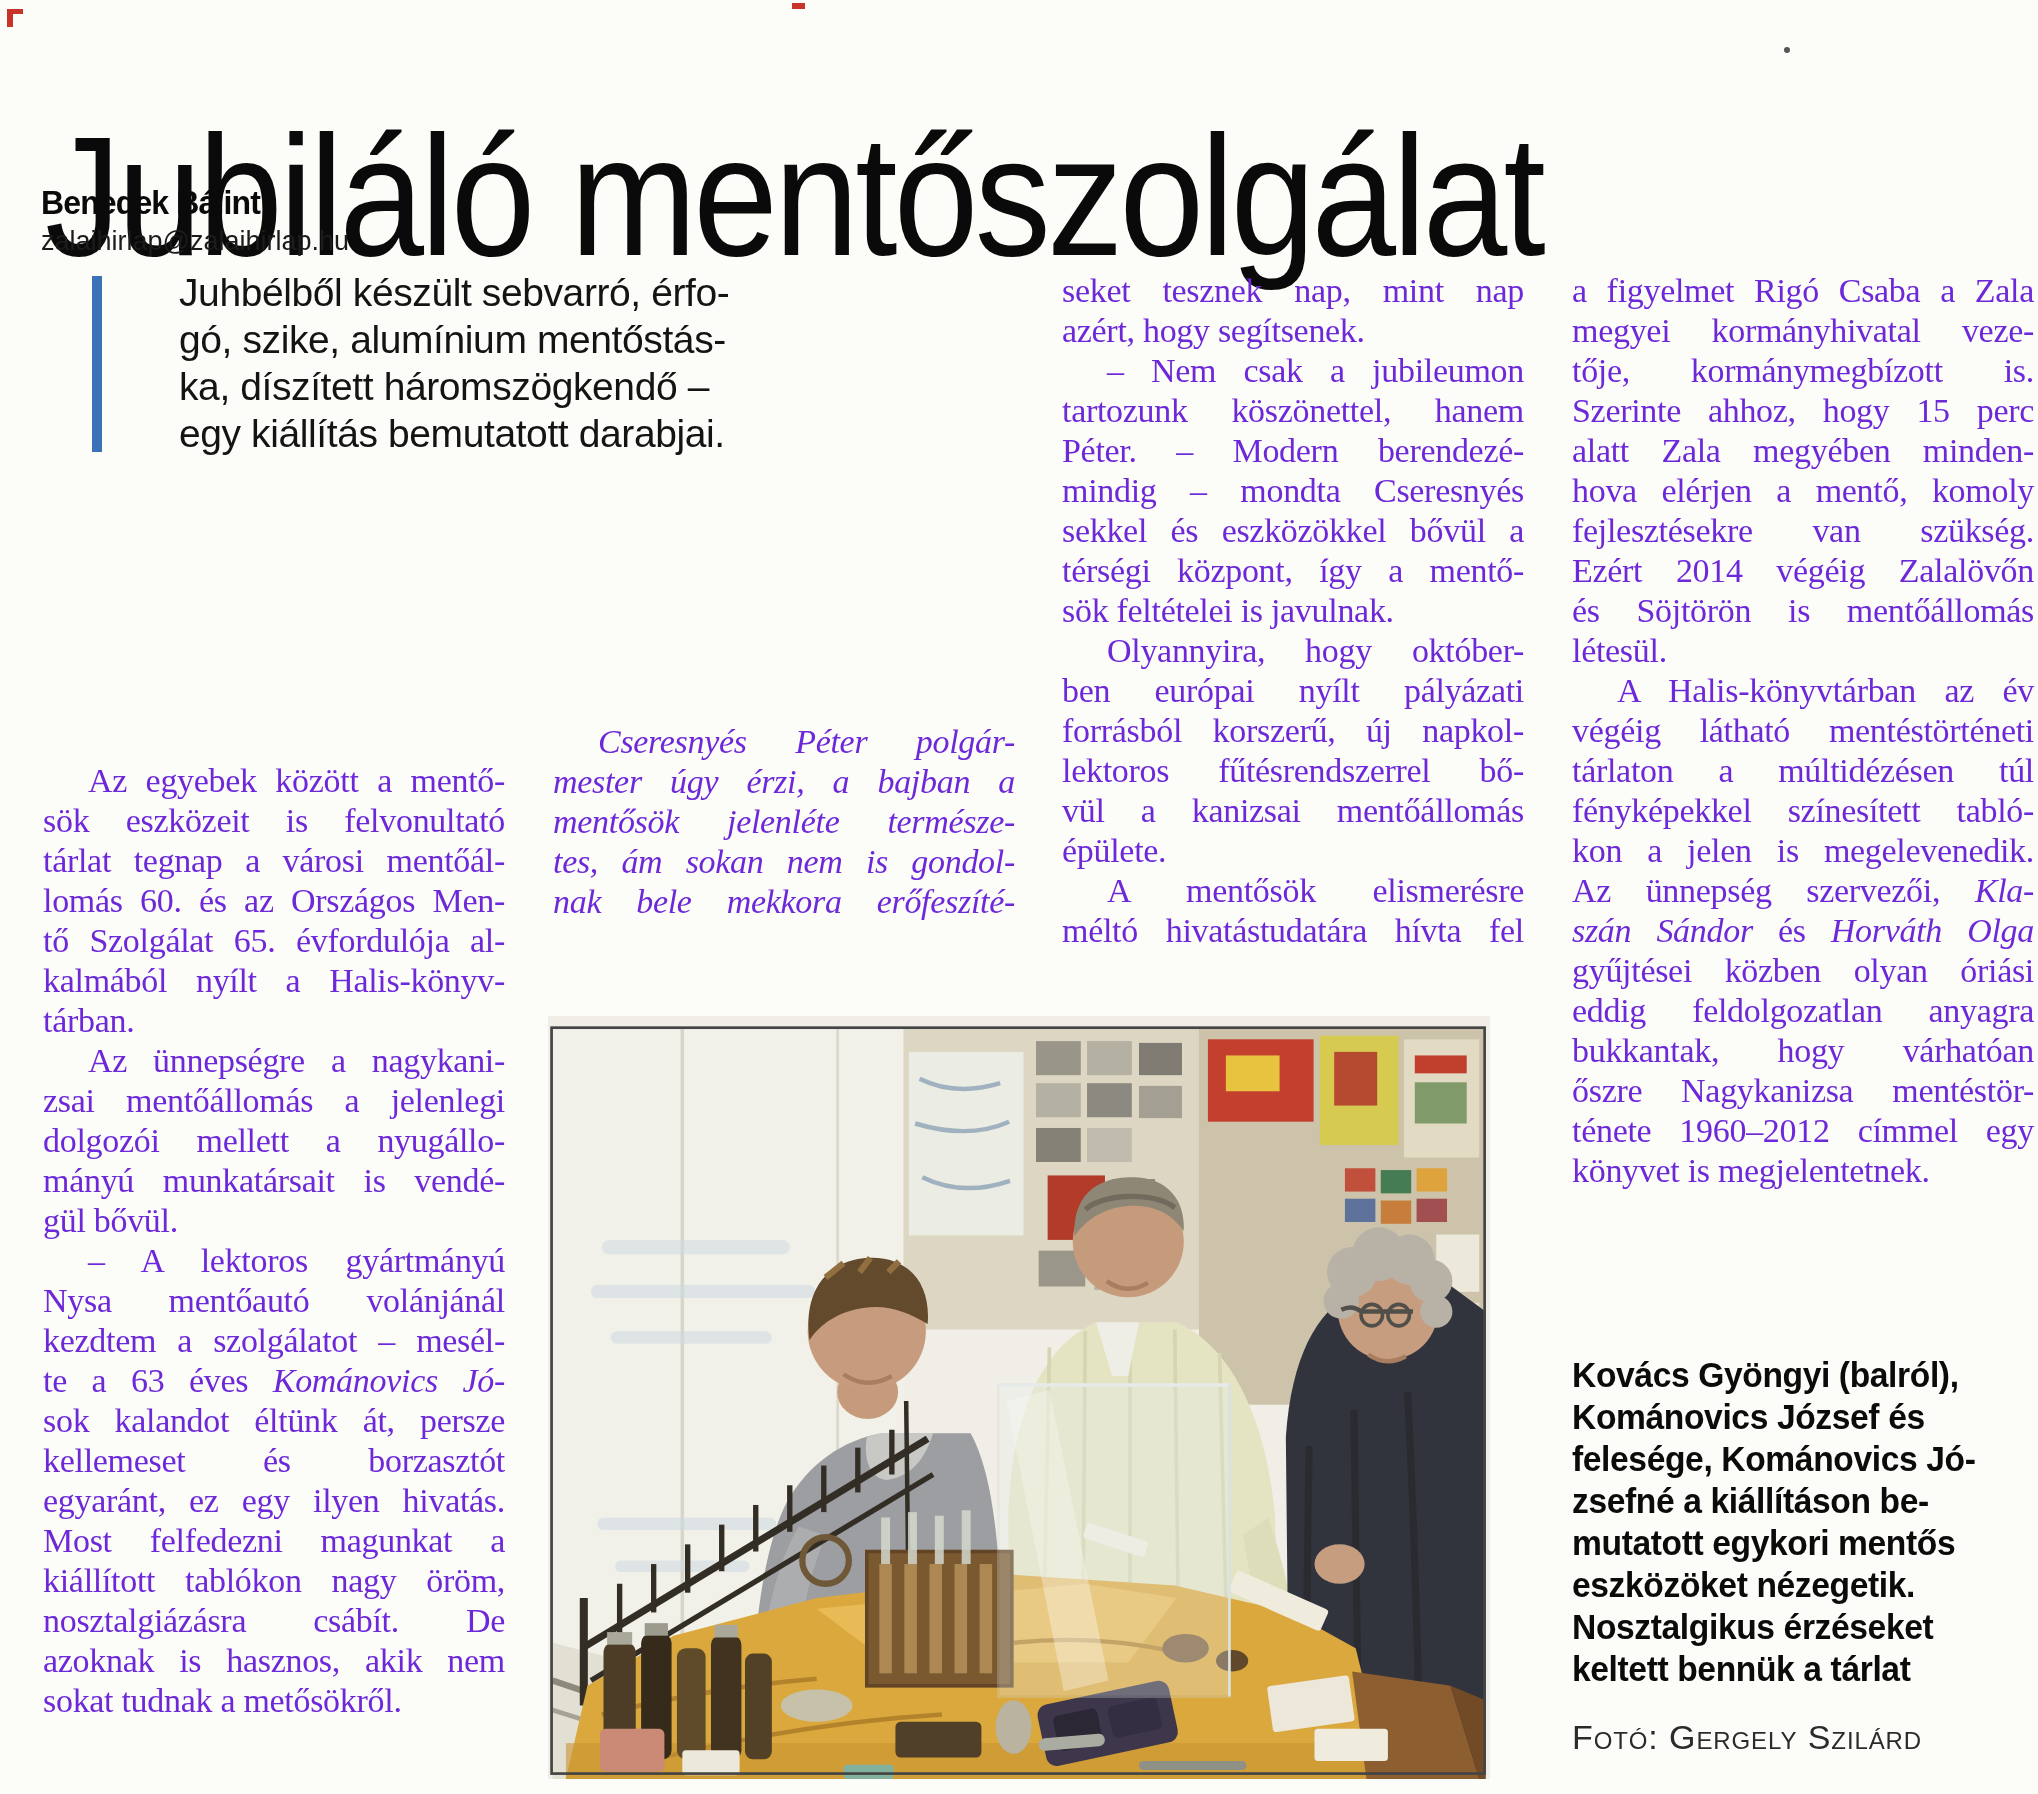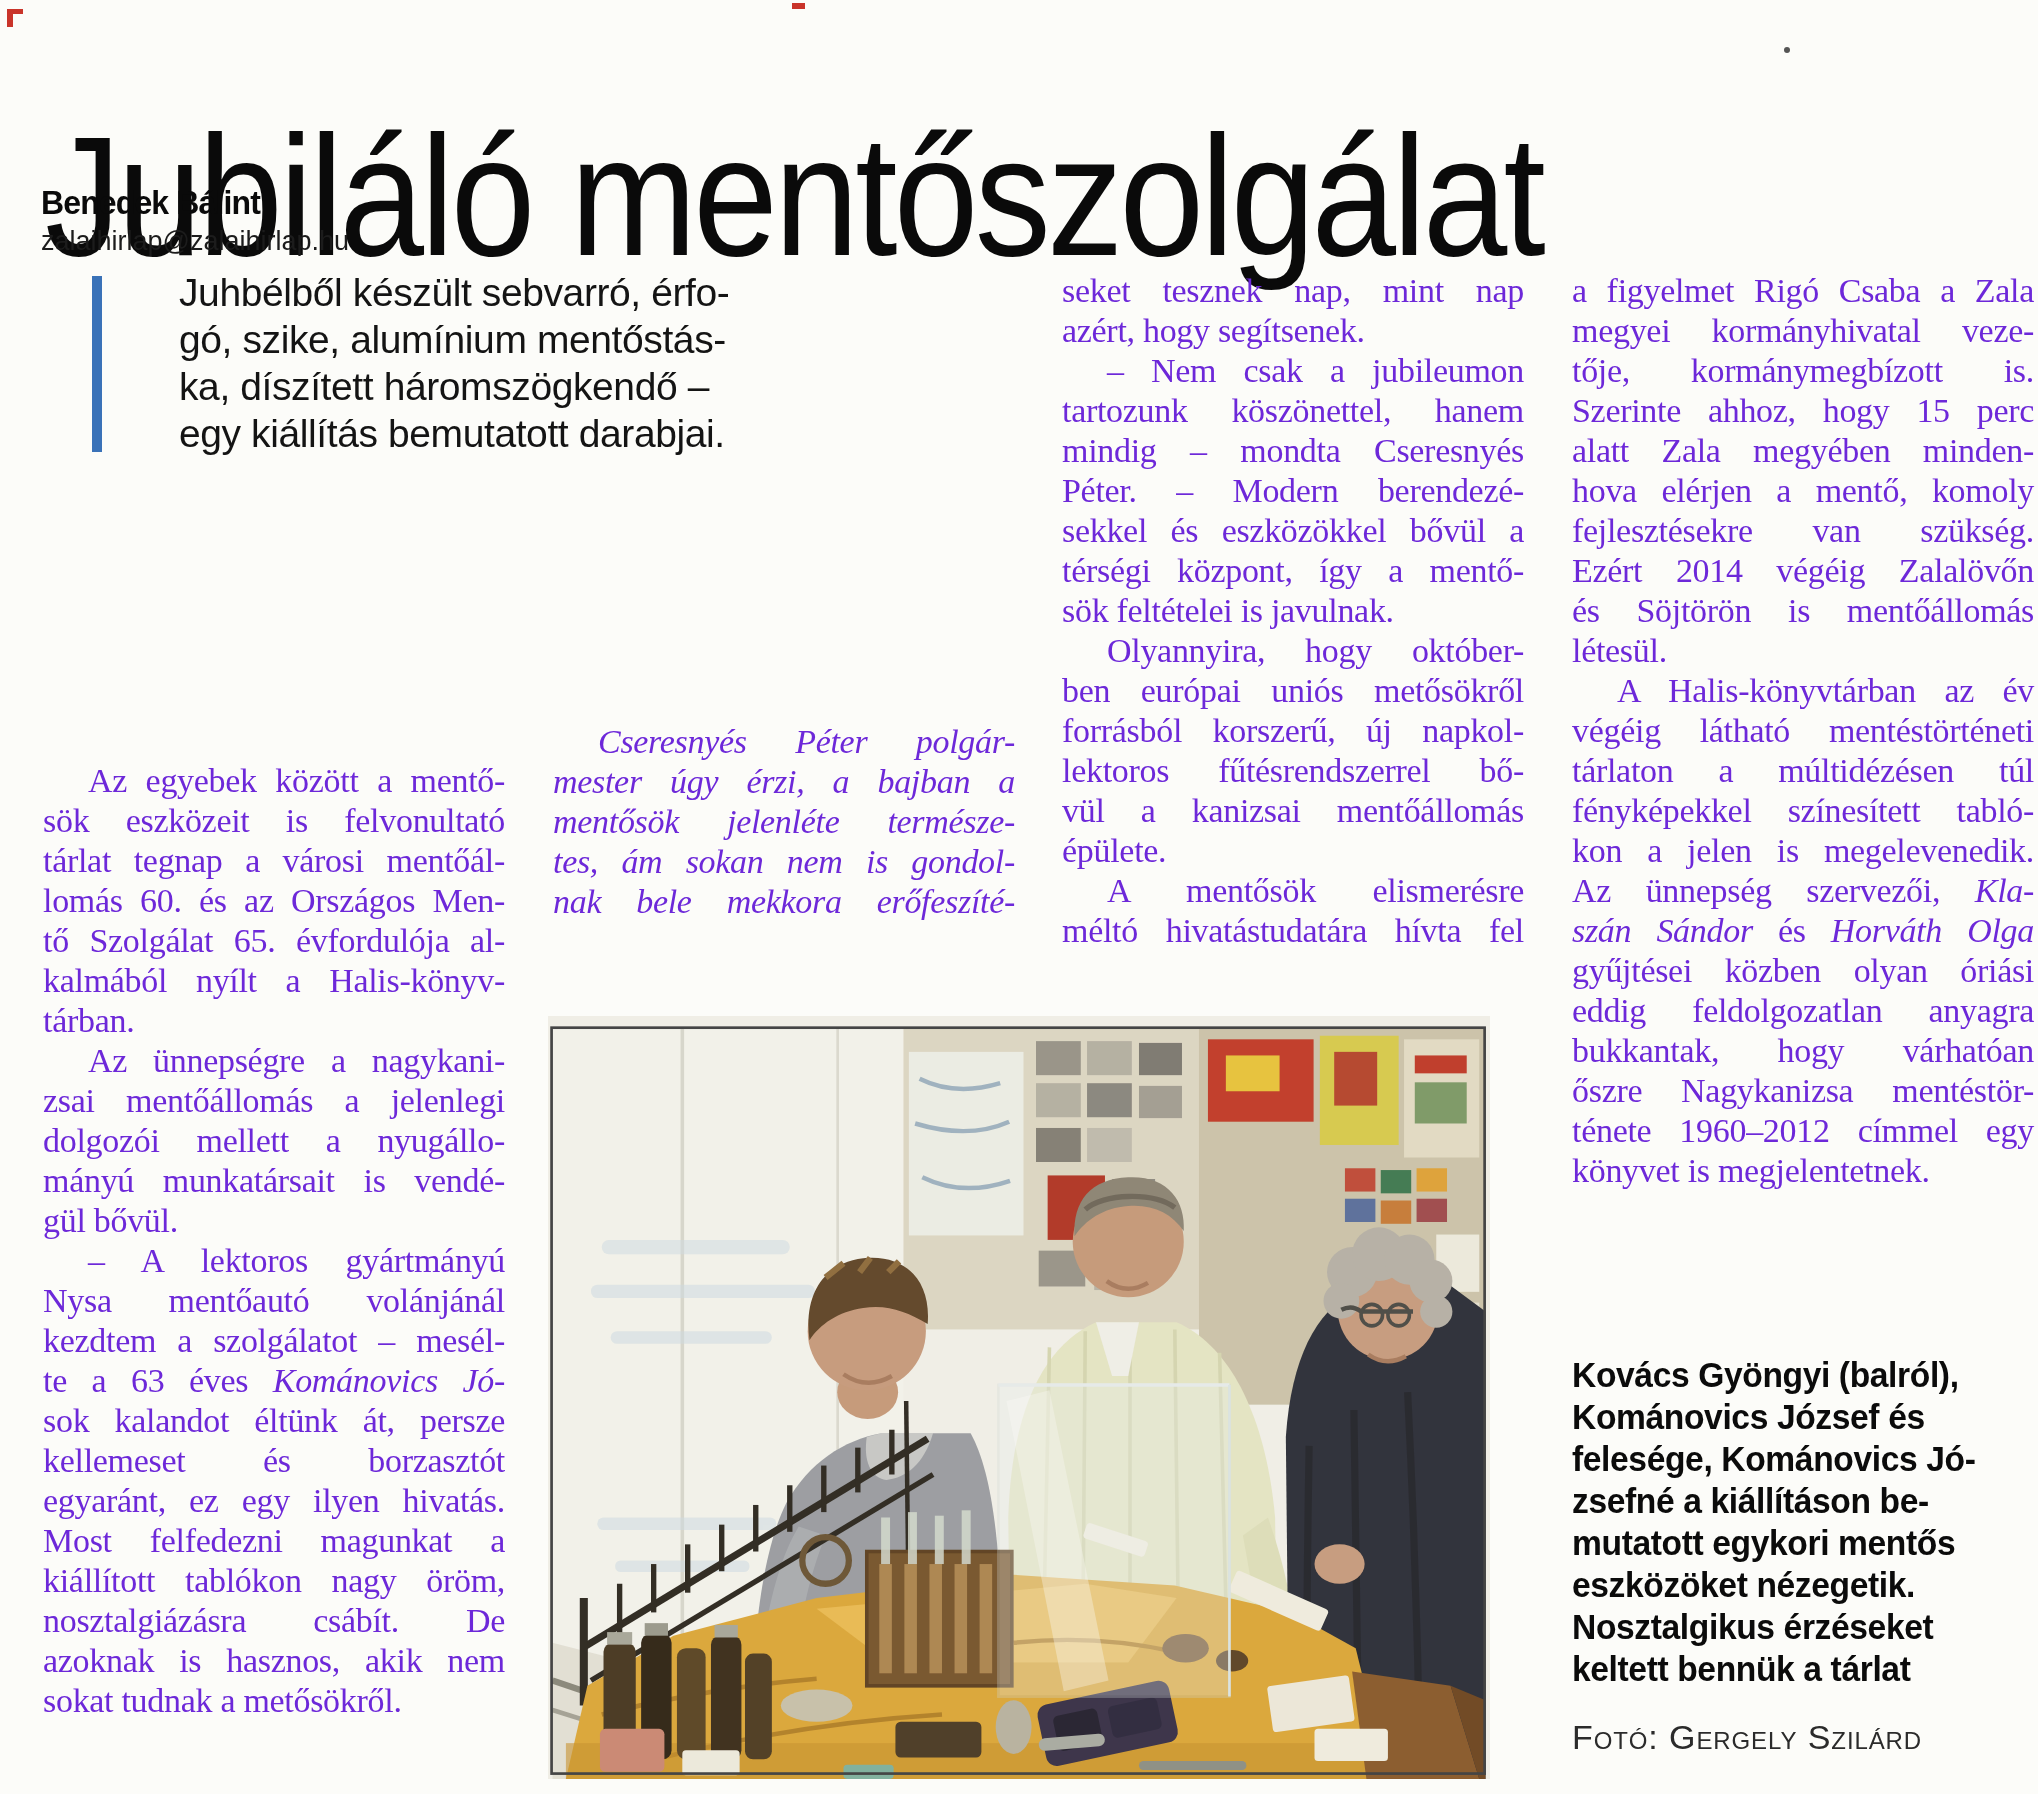--- a/index.html
+++ b/index.html
@@ -142,27 +142,27 @@
       <div class="jline">mester úgy érzi, a bajban a</div>
       <div class="jline">mentősök jelenléte természe-</div>
       <div class="jline">tes, ám sokan nem is gondol-</div>
       <div class="jline">nak bele mekkora erőfeszíté-</div>
     </div>
   <div class="bodycol col3">
       <div class="jline">seket tesznek nap, mint nap</div>
       <div class="jline endline">azért, hogy segítsenek.</div>
       <div class="jline ind">– Nem csak a jubileumon</div>
       <div class="jline">tartozunk köszönettel, hanem</div>
+      <div class="jline">Péter. – Modern berendezé-</div>
       <div class="jline">mindig – mondta Cseresnyés</div>
-      <div class="jline">Péter. – Modern berendezé-</div>
       <div class="jline">sekkel és eszközökkel bővül a</div>
       <div class="jline">térségi központ, így a mentő-</div>
       <div class="jline endline">sök feltételei is javulnak.</div>
       <div class="jline ind">Olyannyira, hogy október-</div>
-      <div class="jline">ben európai uniós metősökről</div>
+      <div class="jline">ben európai nyílt pályázati</div>
       <div class="jline">forrásból korszerű, új napkol-</div>
       <div class="jline">lektoros fűtésrendszerrel bő-</div>
       <div class="jline">vül a kanizsai mentőállomás</div>
       <div class="jline endline">épülete.</div>
       <div class="jline ind">A mentősök elismerésre</div>
       <div class="jline">méltó hivatástudatára hívta fel</div>
     </div>
   <div class="bodycol col4">
       <div class="jline">a figyelmet Rigó Csaba a Zala</div>
       <div class="jline">megyei kormányhivatal veze-</div>

